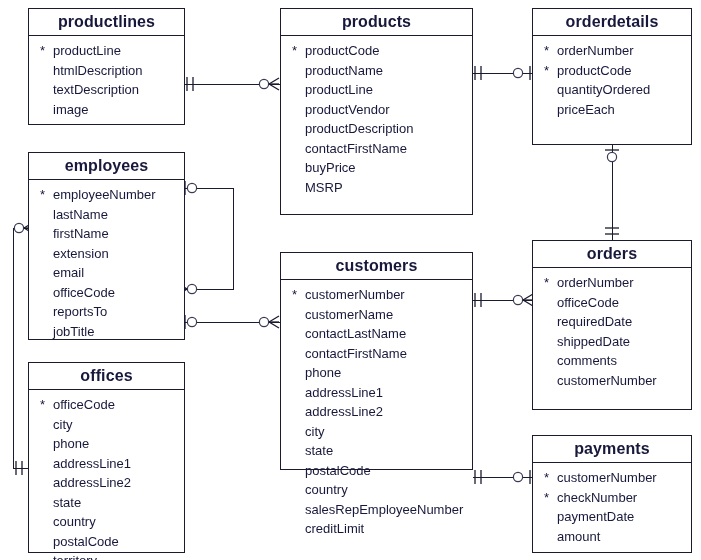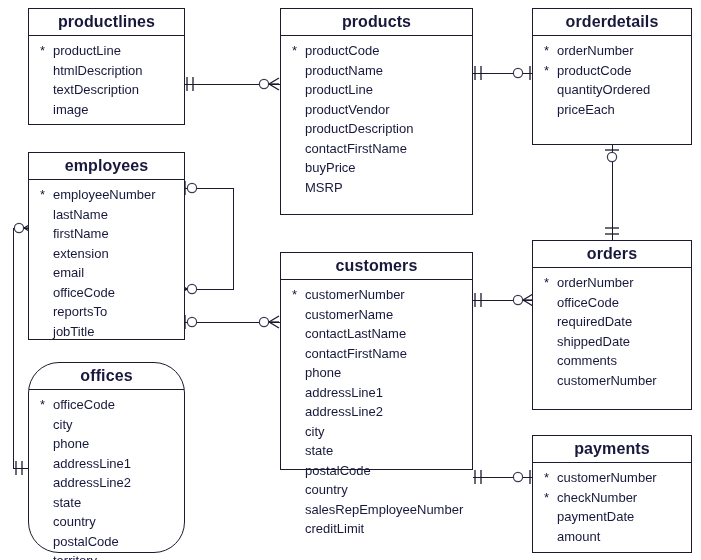--- a/index.html
+++ b/index.html
@@ -248,21 +248,21 @@
     <div class="entity-fields">
       <div class="field"><span class="pk">*</span><span>orderNumber</span></div>
       <div class="field"><span class="pk"></span><span>officeCode</span></div>
       <div class="field"><span class="pk"></span><span>requiredDate</span></div>
       <div class="field"><span class="pk"></span><span>shippedDate</span></div>
       <div class="field"><span class="pk"></span><span>comments</span></div>
       <div class="field"><span class="pk"></span><span>customerNumber</span></div>
     </div>
   </div>
 
-  <div class="entity" style="left:28px; top:362px; width:157px; height:191px;border-radius:31px;">
+  <div class="entity" style="left:28px; top:362px; width:157px; height:191px;">
     <div class="entity-title">offices</div>
     <div class="entity-fields">
       <div class="field"><span class="pk">*</span><span>officeCode</span></div>
       <div class="field"><span class="pk"></span><span>city</span></div>
       <div class="field"><span class="pk"></span><span>phone</span></div>
       <div class="field"><span class="pk"></span><span>addressLine1</span></div>
       <div class="field"><span class="pk"></span><span>addressLine2</span></div>
       <div class="field"><span class="pk"></span><span>state</span></div>
       <div class="field"><span class="pk"></span><span>country</span></div>
       <div class="field"><span class="pk"></span><span>postalCode</span></div>

